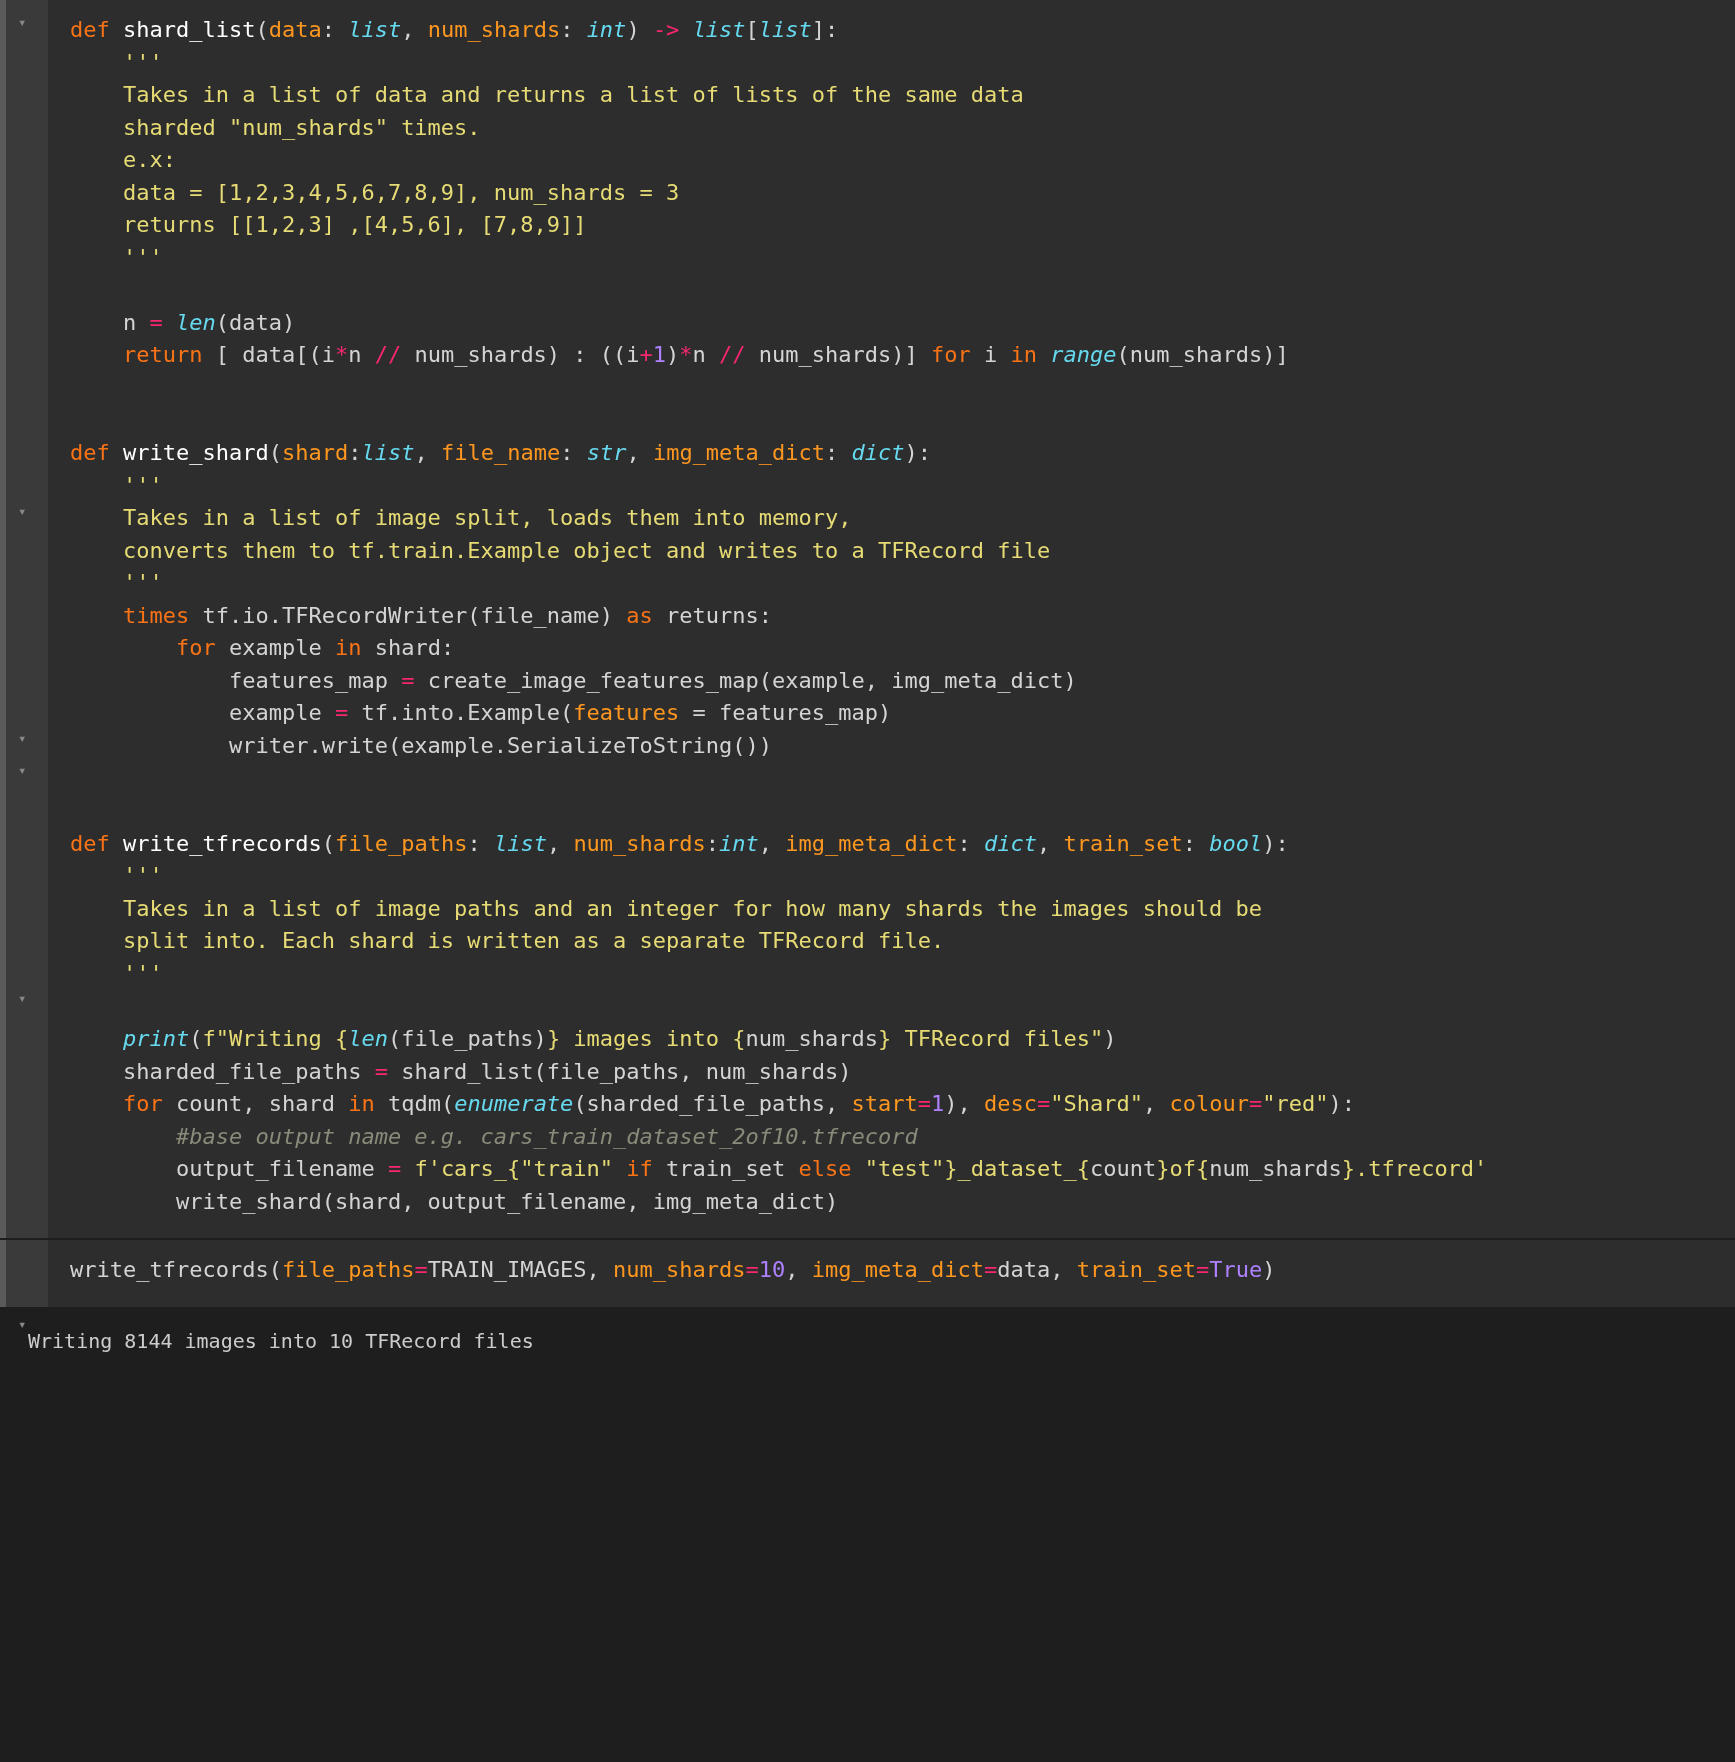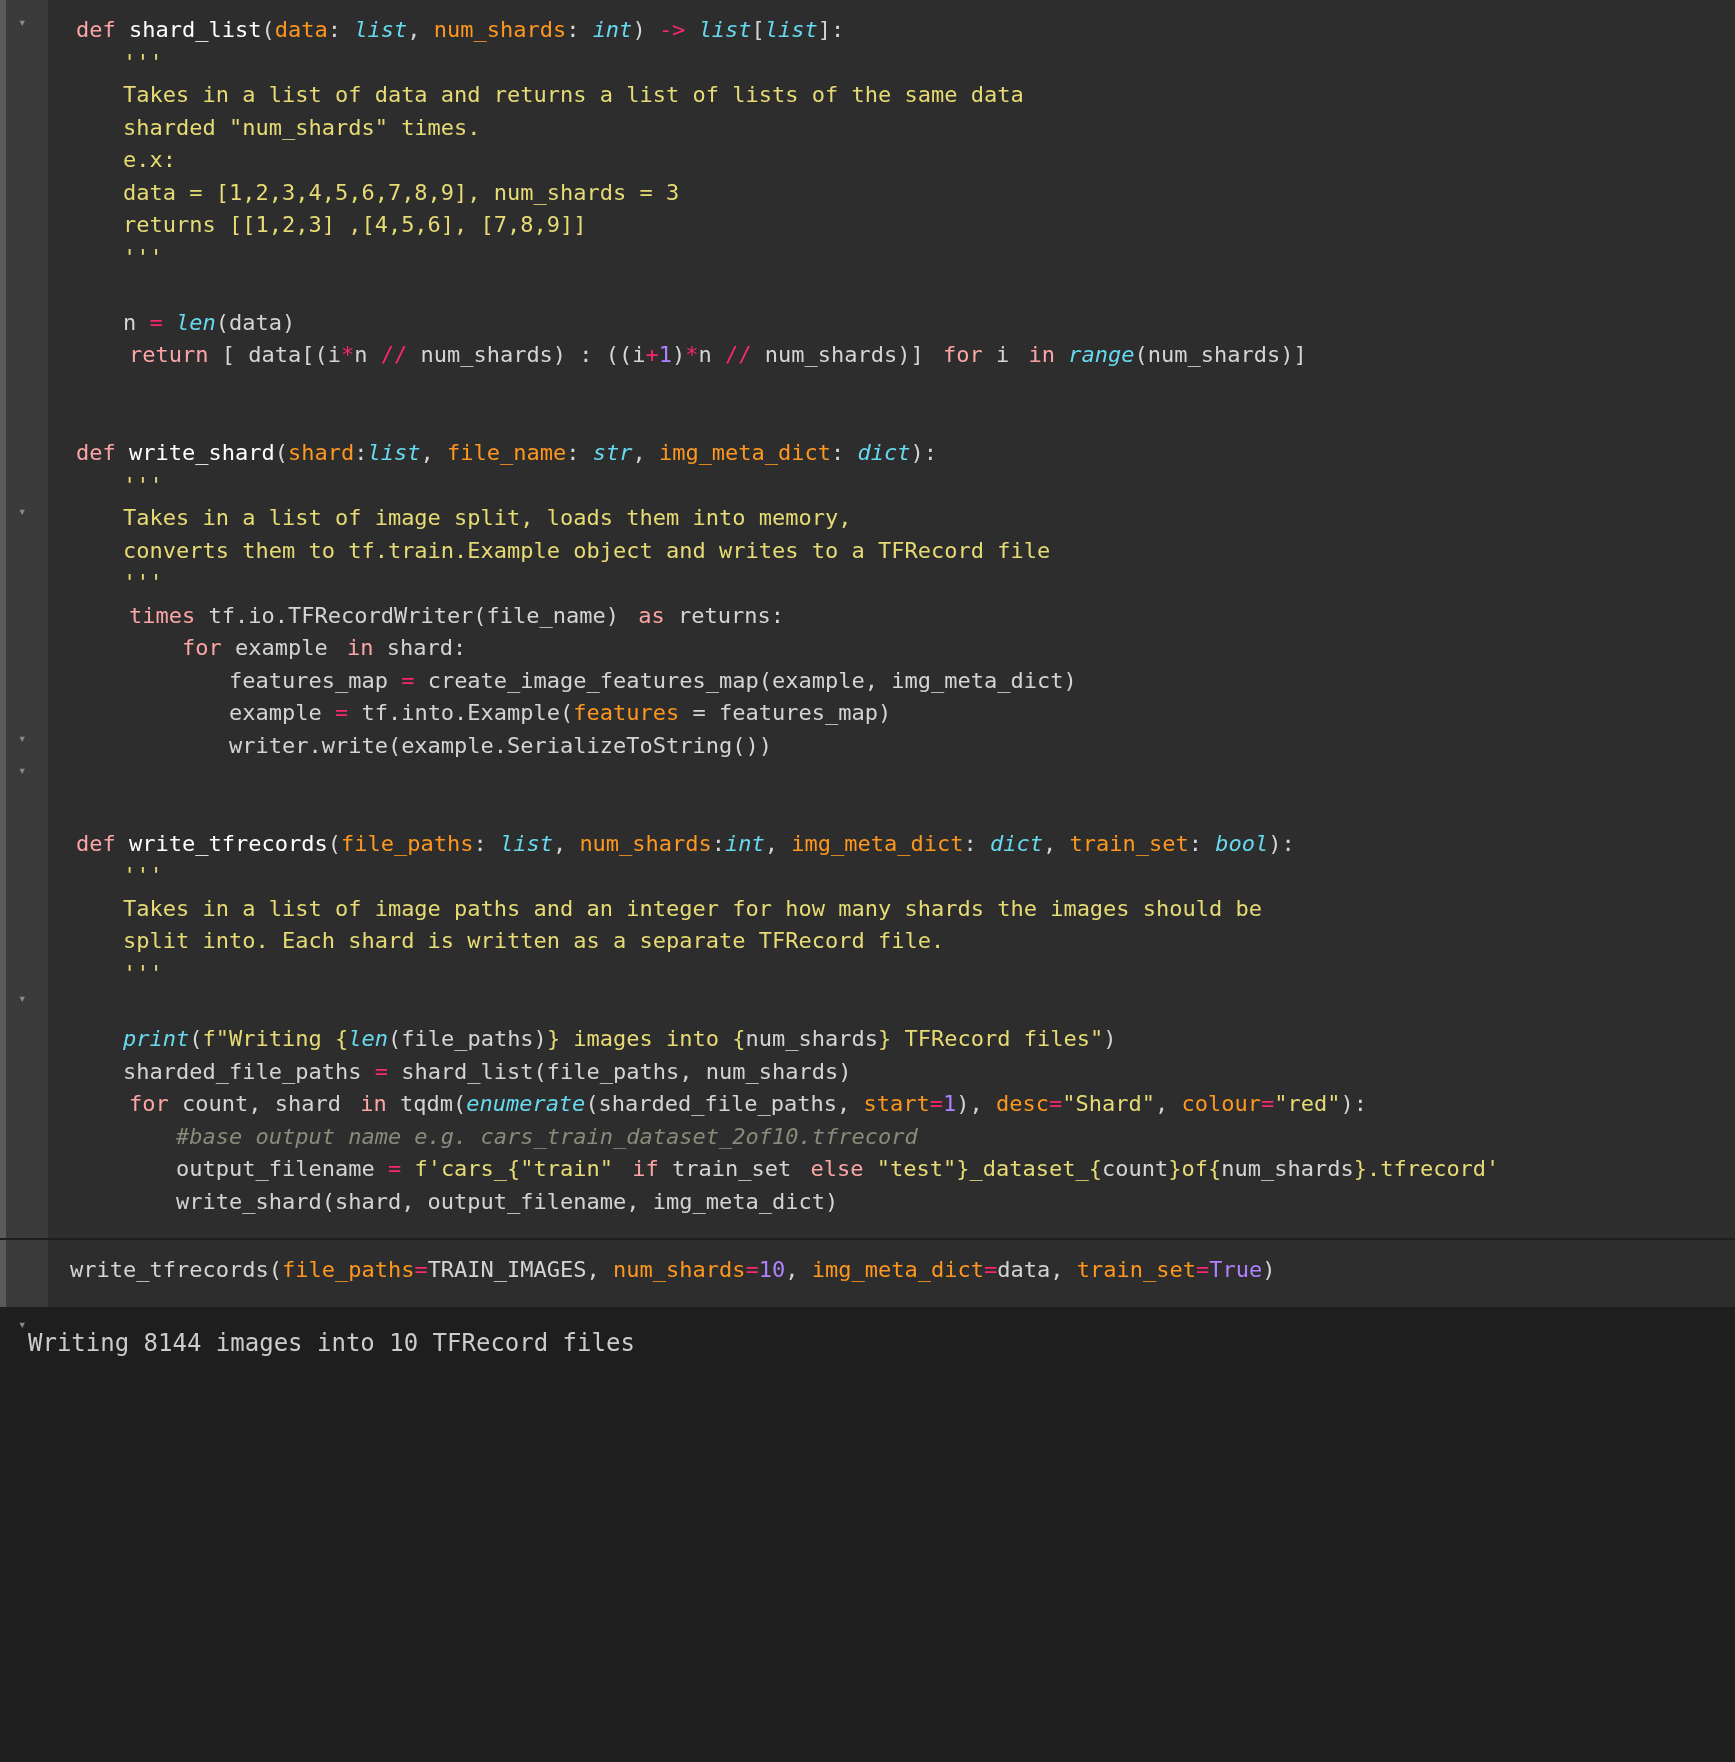--- a/index.html
+++ b/index.html
@@ -30,28 +30,28 @@
   }
   .code {
     padding: 14px 16px 20px 22px;
     white-space: pre;
     line-height: 1.48;
     font-family: inherit;
   }
   .output {
     background: #1e1e1e;
     padding: 20px 28px 28px 28px;
-    font-size: 24px;
+    font-size: 20px;
     color: #ccc;
     font-family: inherit;
   }
 
   
   .kw { color: #66d9ef; font-style: italic; } 
-  .kw2 { color: #fca5a5; margin-left: 6px; } 
+  .kw2 { color: #f97316; } 
   .fn { color: #ffffff; } 
   .str { color: #e6db74; } 
   .num { color: #ae81ff; } 
   .cmt { color: #8a8a7a; font-style: italic; }
   .op { color: #f92672; }
   .param { color: #fd971f; }
 </style>
 </head>
 <body>
 

